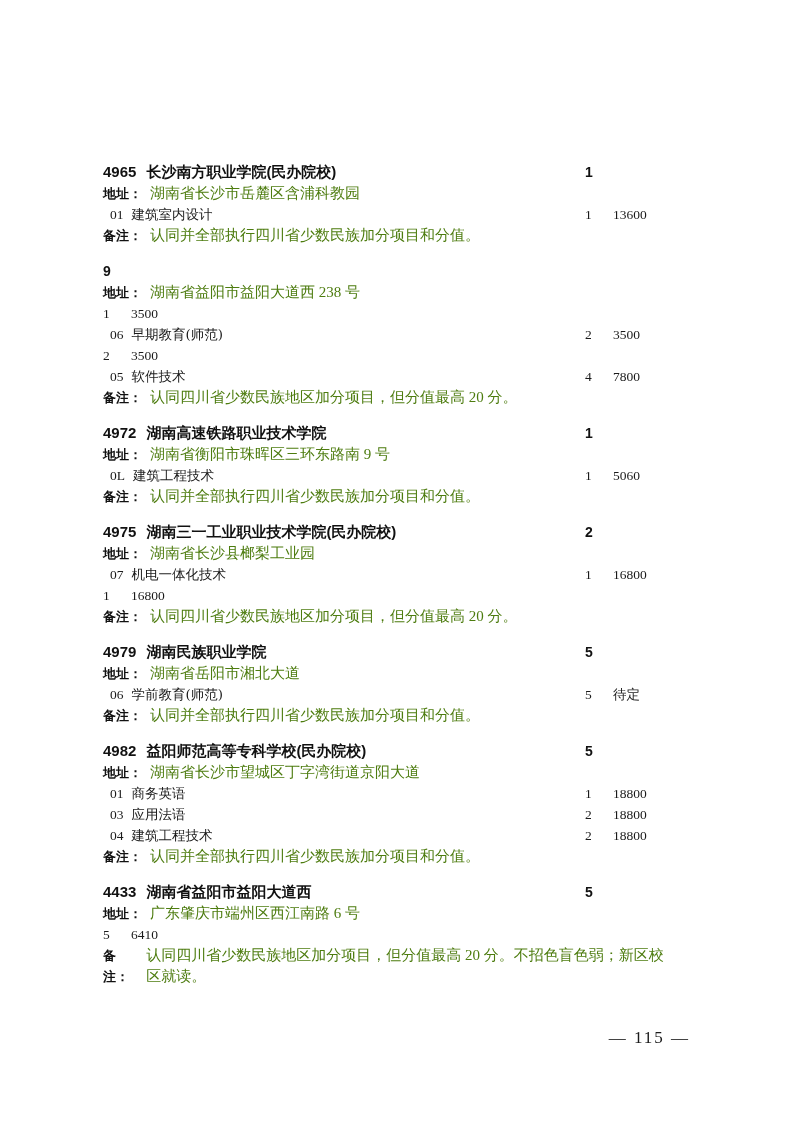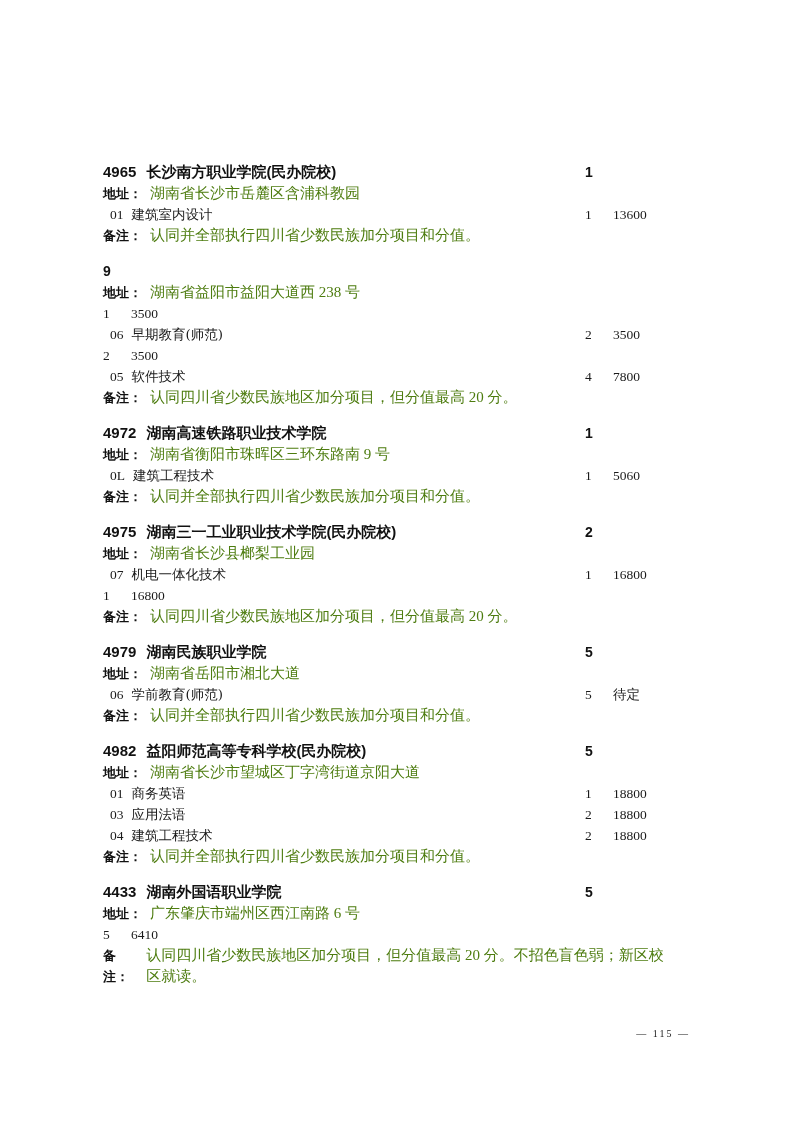--- a/index.html
+++ b/index.html
@@ -84,21 +84,21 @@
     font-family: "Liberation Serif", serif;
   }
   .remark-row {
     font-size: 13px;
   }
   .page-footer {
     position: absolute;
     top: 1028px;
     right: 104px;
     font-family: "Liberation Serif", serif;
-    font-size: 10px;
+    font-size: 17px;
     color: #1a1a1a;
     letter-spacing: 2px;
   }
 </style>
 </head>
 <body>
 
 <div class="page">
   <div>
   <div class="school">
@@ -266,21 +266,21 @@
       </div>
 
     <div class="row remark-row">
       <span class="label-strong">备注：</span>
       <span class="remark-text">认同并全部执行四川省少数民族加分项目和分值。</span>
     </div>
   </div>
 
   <div class="school">
     <div class="row title-row">
-      <span class="col-main"><span class="school-code">4433</span><span>湖南外国语职业学院</span></span>
+      <span class="col-main"><span class="school-code">4433</span><span>湖南省益阳市益阳大道西</span></span>
       <span class="col-count">5</span>
       <span class="col-fee"></span>
     </div>
     <div class="row addr-row">
       <span class="label-strong">地址：</span>
       <span class="addr-text">广东肇庆市端州区西江南路 6 号</span>
     </div>
 
       <div class="row major-row">
         <span class="col-count">5</span>

